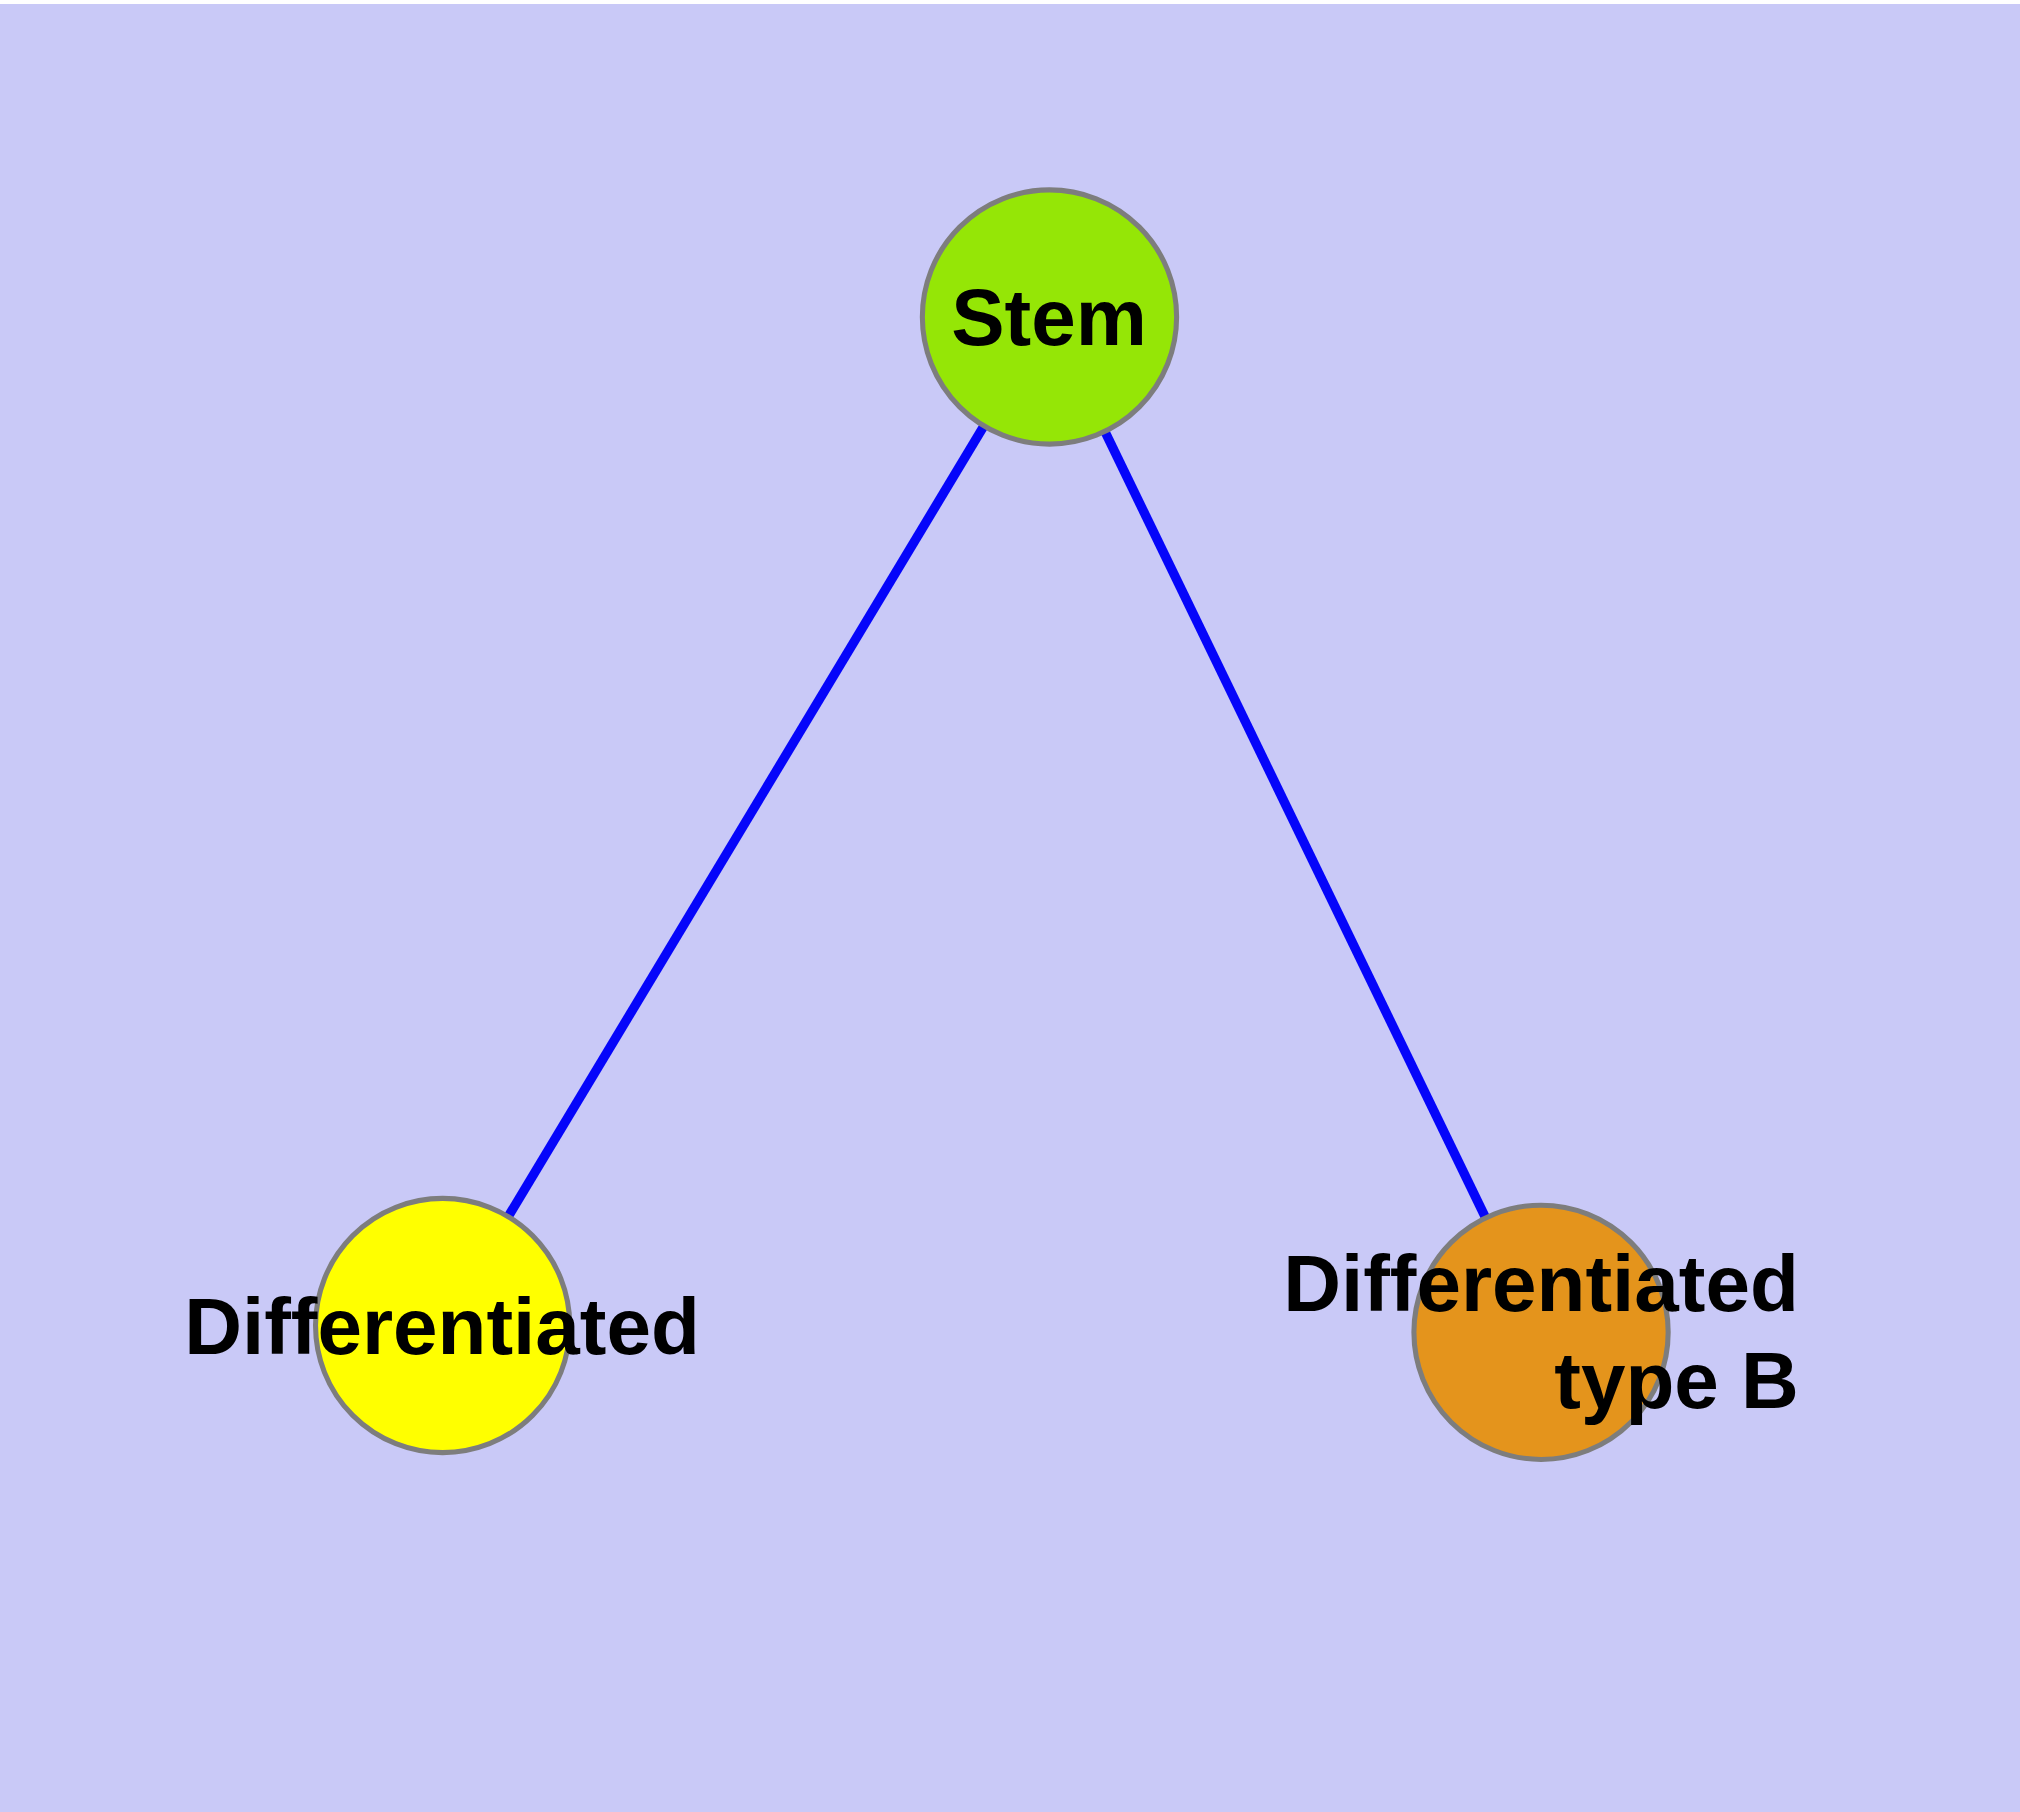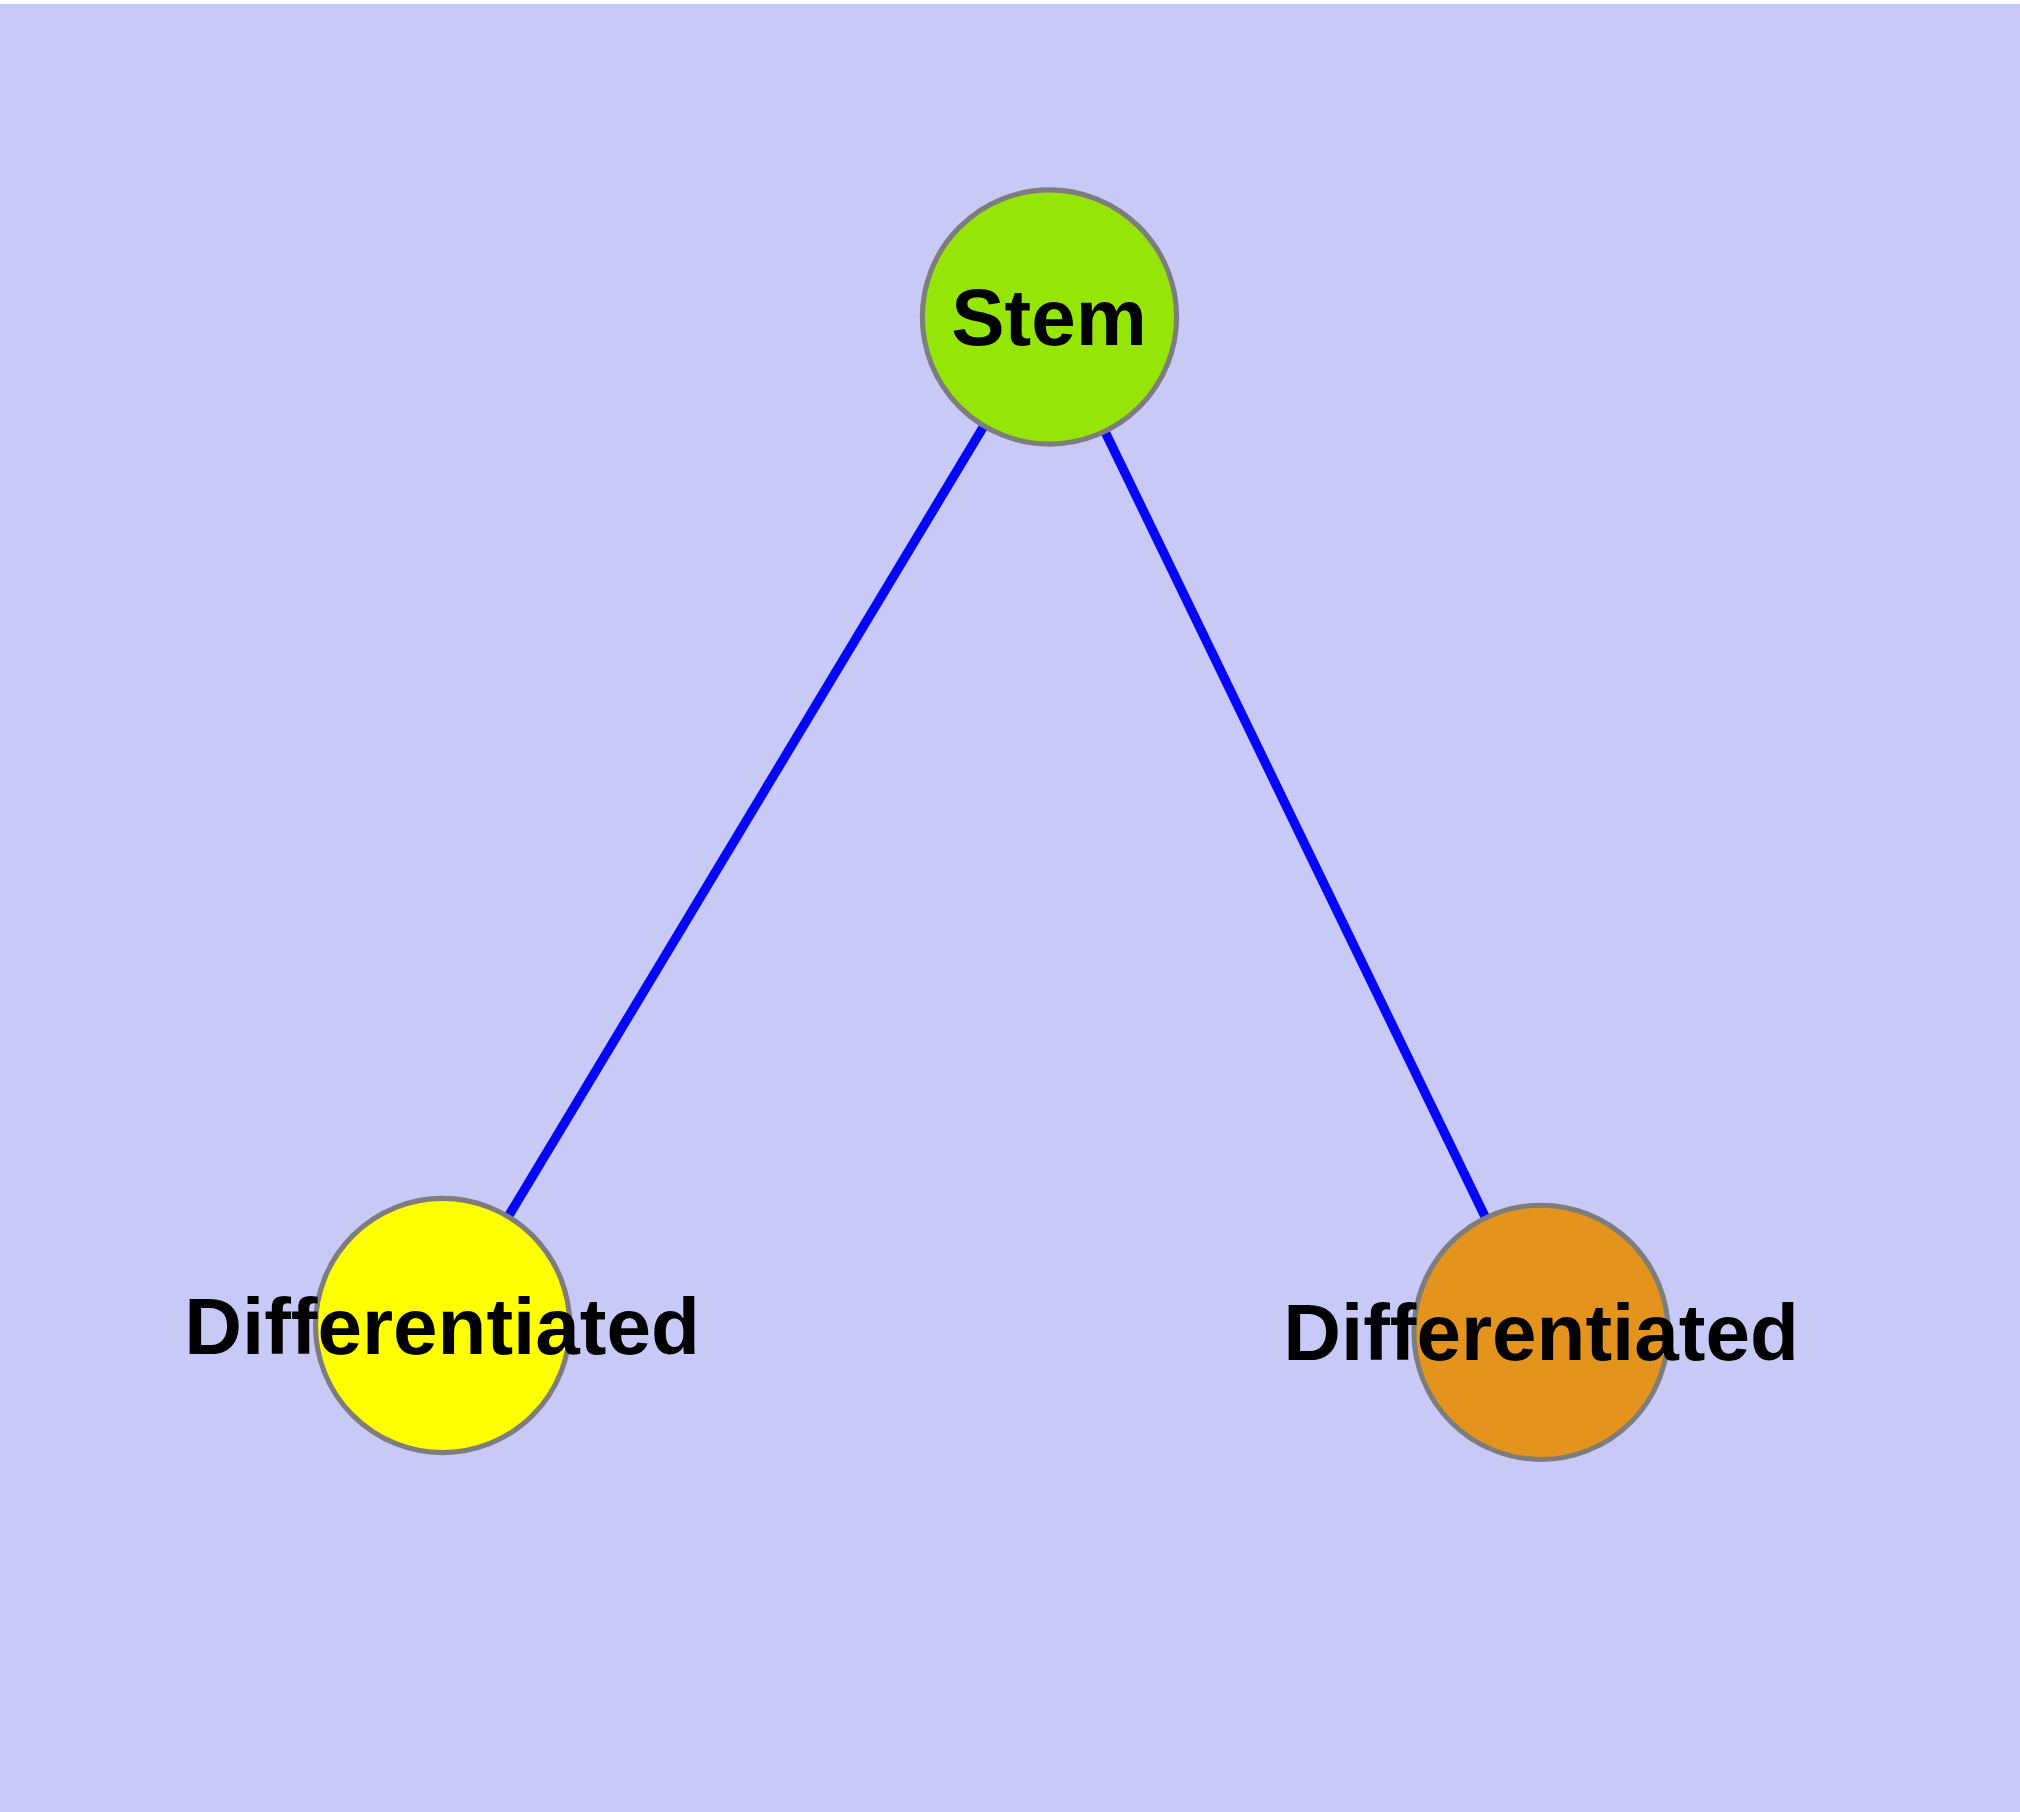--- a/index.html
+++ b/index.html
@@ -67,16 +67,17 @@
   <div class="node-label" style="left:1049px; top:317px;">
     <span>Stem</span>
   </div>
 
   <div class="node-label" style="left:442px; top:1326px;">
     <div>Differentiated</div>
   </div>
 
   <div class="node-label" style="left:1541px; top:1332px;">
     <div>Differentiated</div>
+    <div>type B</div>
   </div>
 
 </div>
 
 
 </body></html>

